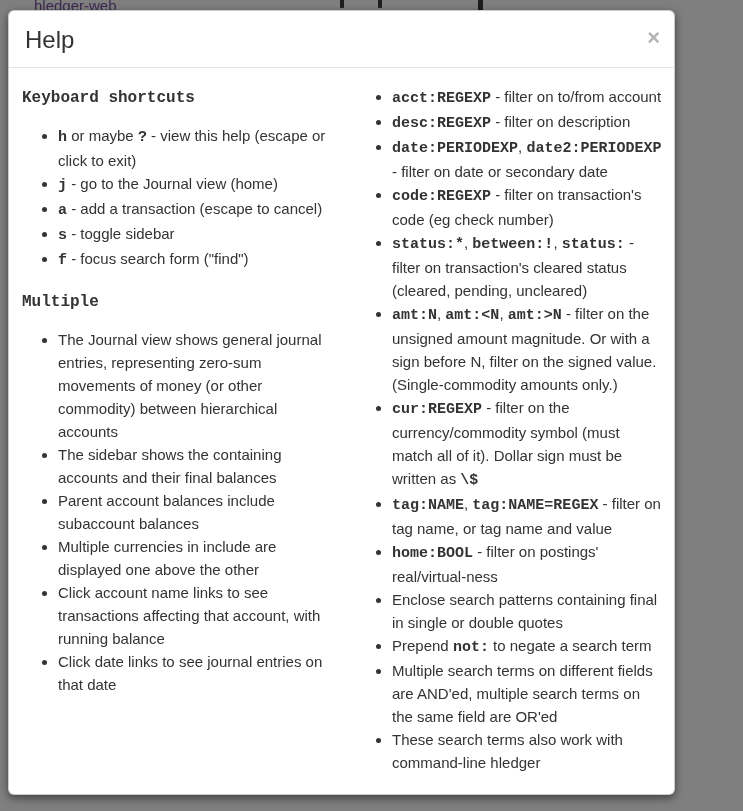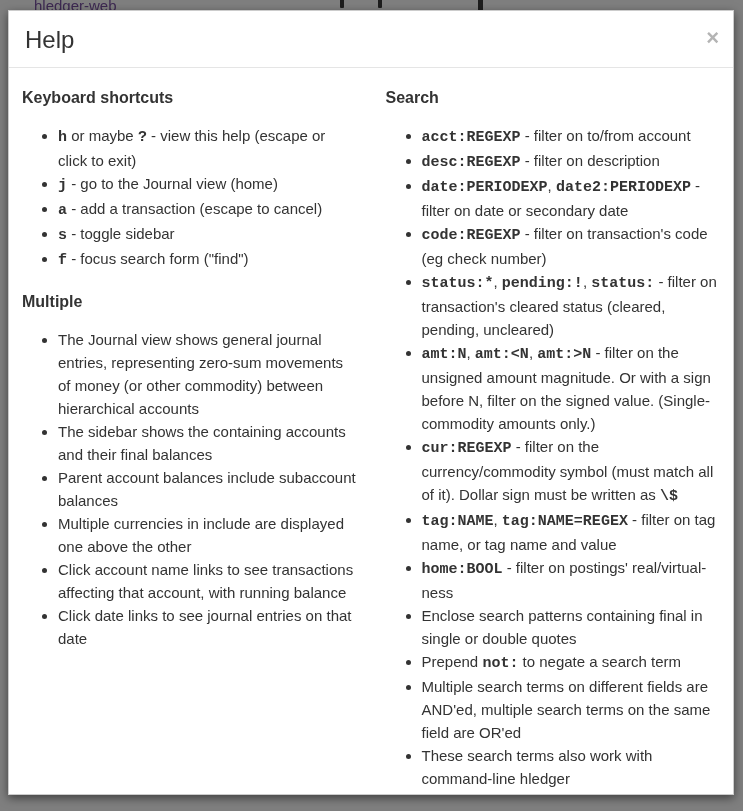--- a/index.html
+++ b/index.html
@@ -21,43 +21,43 @@
   }
   .stem { position: absolute; top: 0; background: #3c3c3c; border-radius: 0 0 1px 1px; }
   .s1 { left: 340px; width: 4px; height: 8px; }
   .s2 { left: 378px; width: 4px; height: 8px; }
   .s3 { left: 478px; width: 5px; height: 11px; }
   
   .backdrop { position: absolute; inset: 0; background: rgba(0,0,0,0.5); }
   
   .modal {
     position: absolute; top: 10px; left: 8px;
-    width: 726px; height: 785px;
+    width: 667px; height: 785px;
     background: #ffffff;
     border: 1px solid rgba(0,0,0,0.2);
-    border-radius: 0;
+    border-radius: 6px;
     box-shadow: 0 3px 9px rgba(0,0,0,0.5);
     overflow: hidden;
   }
   .modal-header {
     position: relative;
     padding: 15px 16px 13px;
     border-bottom: 1px solid var(--divider, #e5e5e5);
   }
   .modal-title { font-size: 24px; font-weight: 500; line-height: 28px; }
   .close {
     position: absolute; top: 16px; right: 14px;
     background: none; border: none; padding: 0;
     font-family: "Liberation Sans", sans-serif;
     font-size: 22px; font-weight: 700; line-height: 1;
     color: var(--close, #b4b4b4); cursor: pointer;
   }
   .modal-body { display: flex; gap: 28px; padding: 0 12px 0 13px; }
   .col { flex: 1; min-width: 0; }
-  .section-title { font-size: 16px; font-weight: 700; margin: 21px 0 0; }
+  .section-title { font-size: 16px; font-weight: 700; margin: 21px 0 0; font-family: Liberation Mono, monospace; }
   .help-list {
     margin: 17px 0 20px;
     padding-left: 36px;
     font-size: 15px; line-height: 23px;
     list-style: disc;
   }
   .help-list li { margin: 0; }
   code {
     font-family: "Liberation Mono", "DejaVu Sans Mono", monospace;
     font-weight: 700; font-size: 15px; color: var(--text, #333333);
@@ -96,27 +96,26 @@
         <ul class="help-list">
           <li>The Journal view shows general journal entries, representing zero-sum movements of money (or other commodity) between hierarchical accounts</li>
           <li>The sidebar shows the containing accounts and their final balances</li>
           <li>Parent account balances include subaccount balances</li>
           <li>Multiple currencies in include are displayed one above the other</li>
           <li>Click account name links to see transactions affecting that account, with running balance</li>
           <li>Click date links to see journal entries on that date</li>
         </ul>
       </div>
     <div class="col">
-        <h2 class="section-title">Search</h2>
         <ul class="help-list">
           <li><code>acct:REGEXP</code> - filter on to/from account</li>
           <li><code>desc:REGEXP</code> - filter on description</li>
           <li><code>date:PERIODEXP</code>, <code>date2:PERIODEXP</code> - filter on date or secondary date</li>
           <li><code>code:REGEXP</code> - filter on transaction's code (eg check number)</li>
-          <li><code>status:*</code>, <code>pending:!</code>, <code>status:</code> - filter on transaction's cleared status (cleared, pending, uncleared)</li>
+          <li><code>status:*</code>, <code>between:!</code>, <code>status:</code> - filter on transaction's cleared status (cleared, pending, uncleared)</li>
           <li><code>amt:N</code>, <code>amt:&lt;N</code>, <code>amt:&gt;N</code> - filter on the unsigned amount magnitude. Or with a sign before N, filter on the signed value. (Single-commodity amounts only.)</li>
           <li><code>cur:REGEXP</code> - filter on the currency/commodity symbol (must match all of it). Dollar sign must be written as <code>\$</code></li>
           <li><code>tag:NAME</code>, <code>tag:NAME=REGEX</code> - filter on tag name, or tag name and value</li>
           <li><code>home:BOOL</code> - filter on postings' real/virtual-ness</li>
           <li>Enclose search patterns containing final in single or double quotes</li>
           <li>Prepend <code>not:</code> to negate a search term</li>
           <li>Multiple search terms on different fields are AND'ed, multiple search terms on the same field are OR'ed</li>
           <li>These search terms also work with command-line hledger</li>
         </ul>
       </div>

